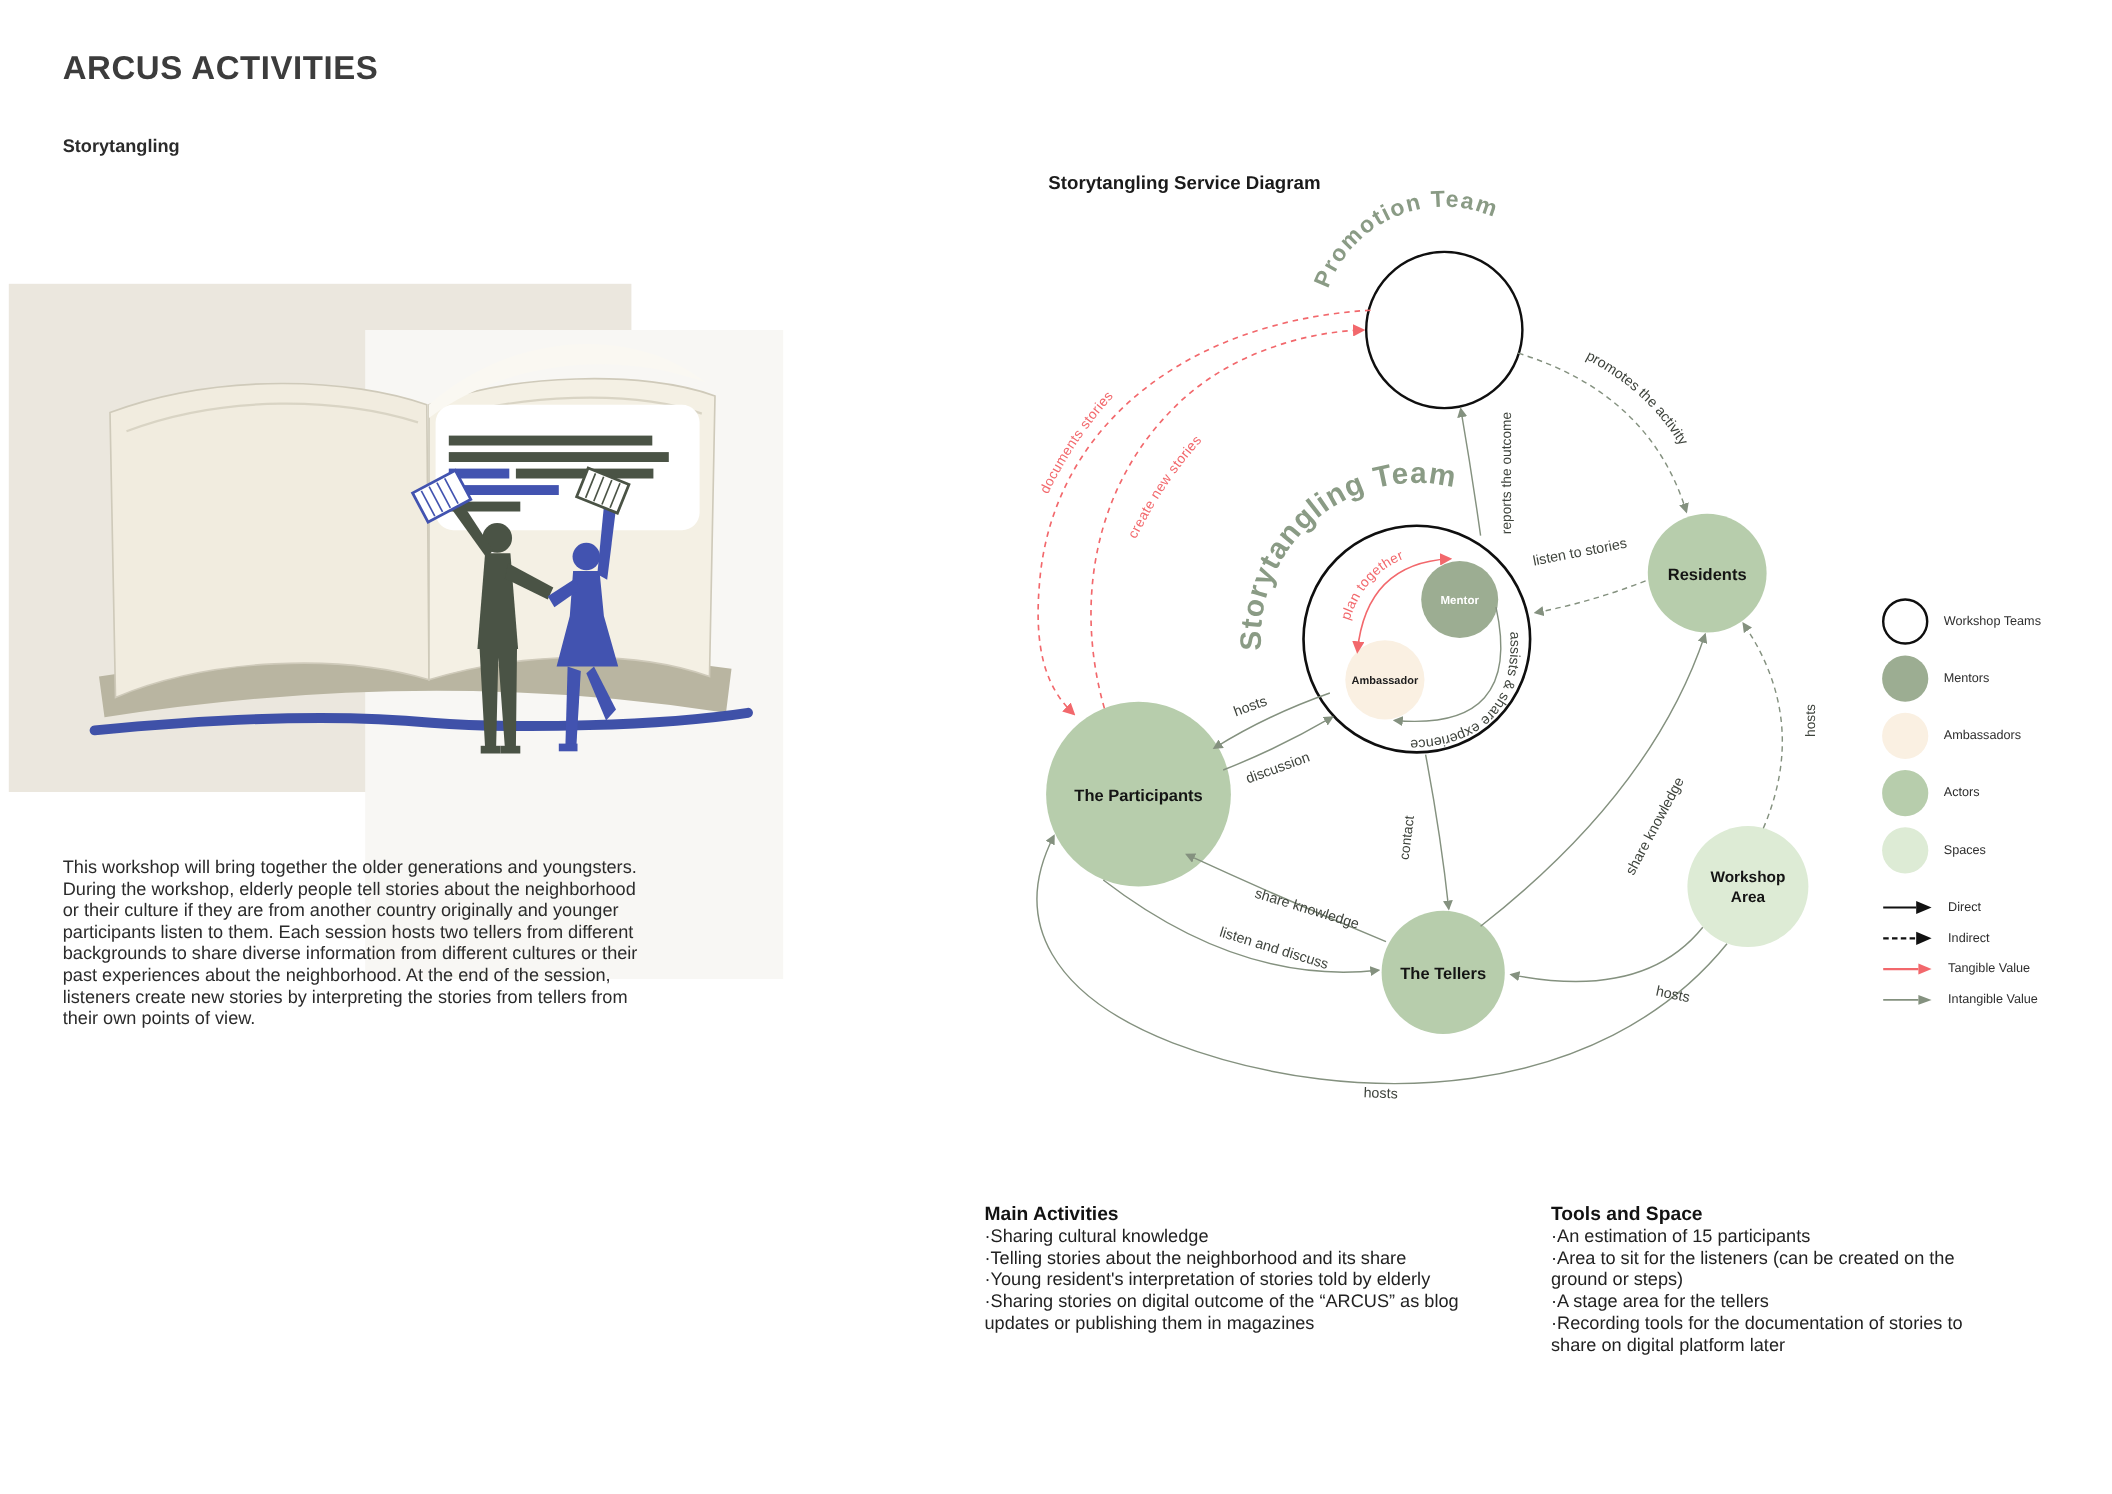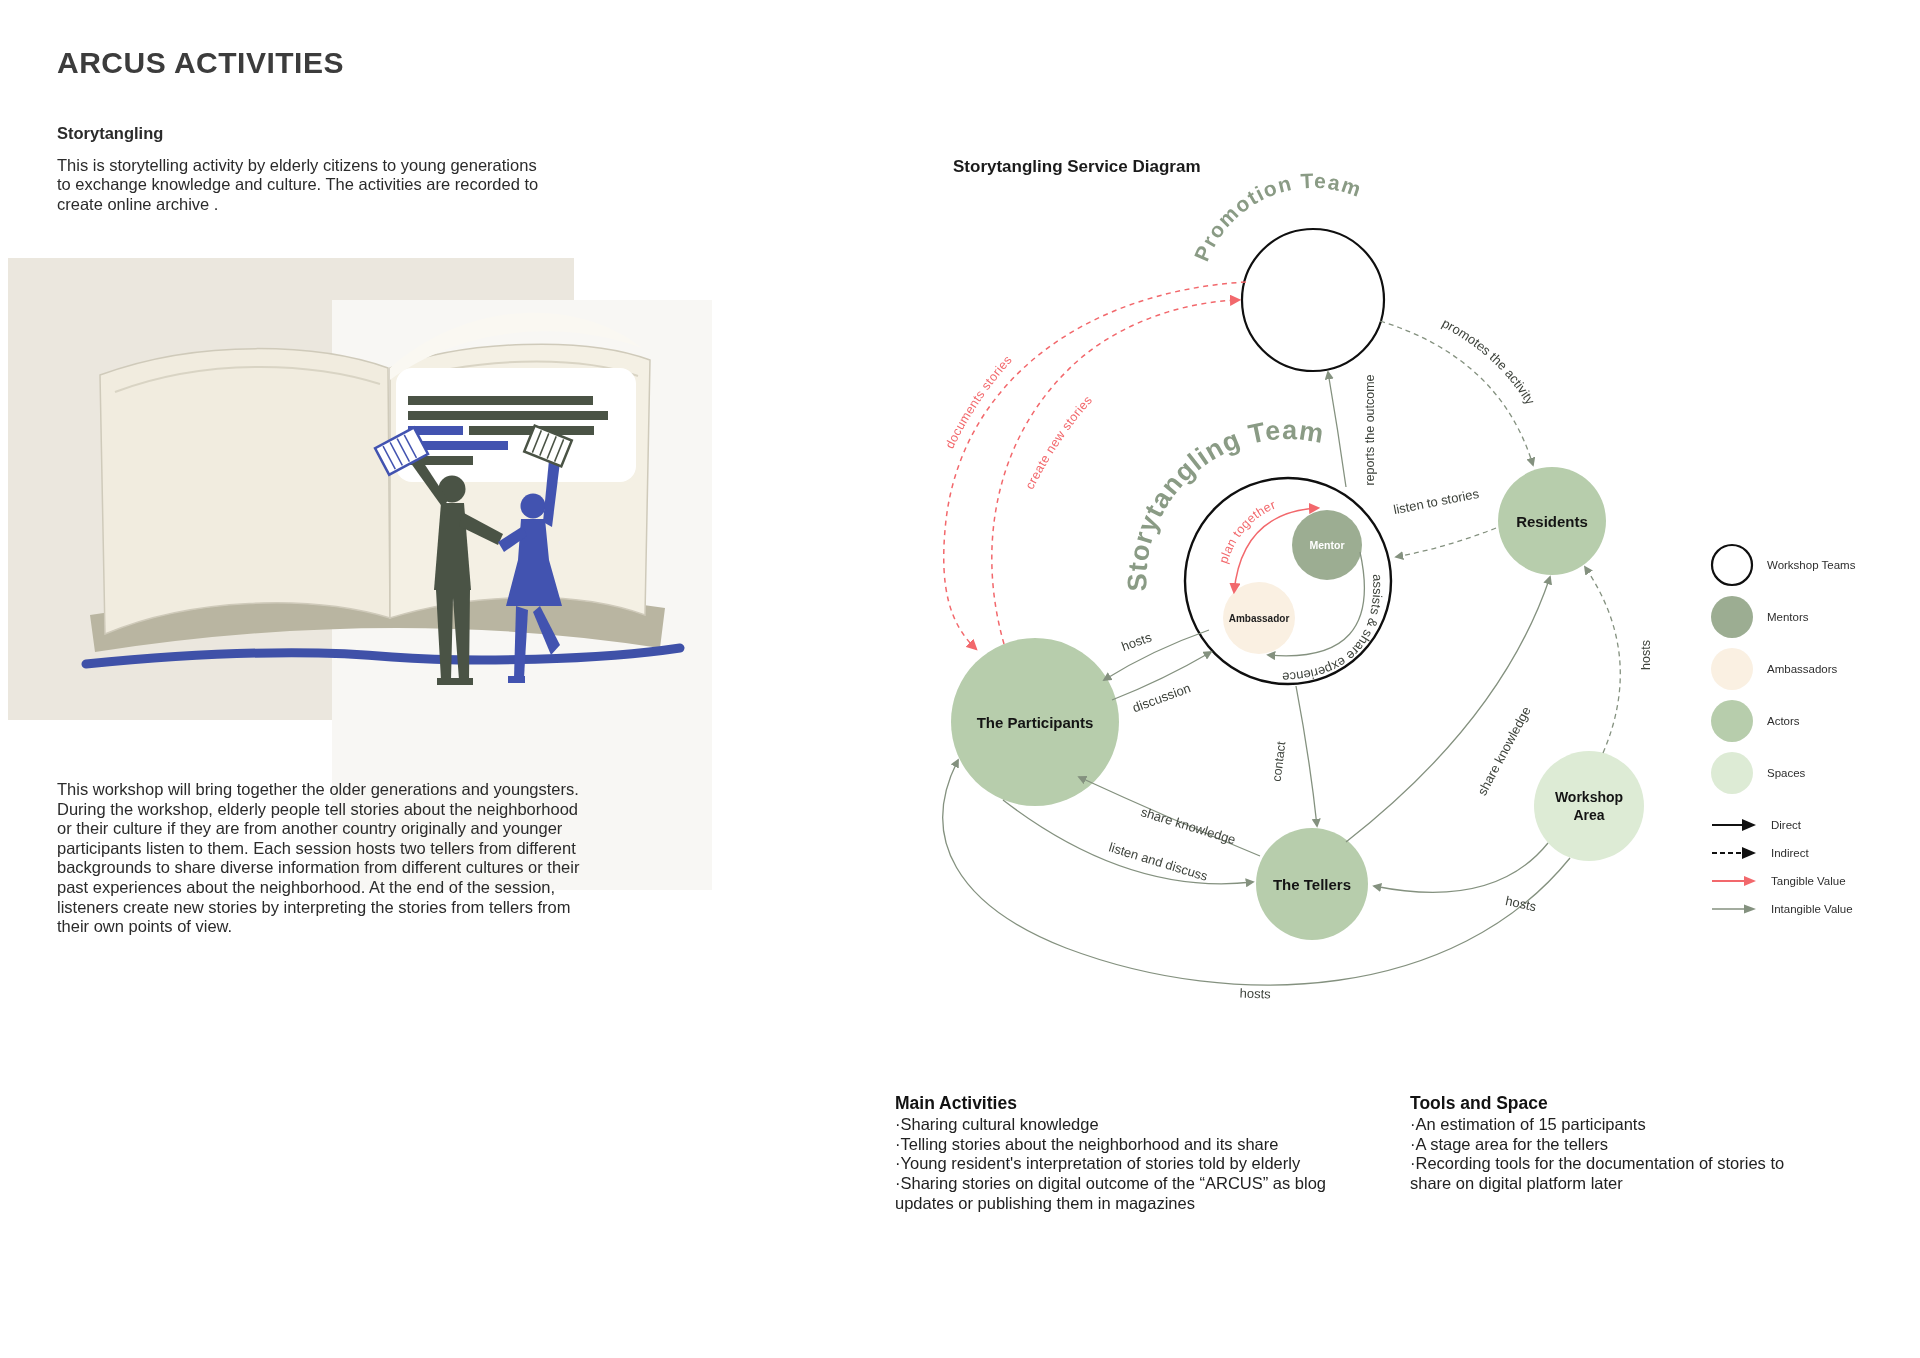--- a/index.html
+++ b/index.html
@@ -185,38 +185,38 @@
       <text class="nlabel small" x="1589" y="820">Area</text>
       <text x="1327" y="549" text-anchor="middle" font-size="10.5" font-weight="700" fill="#ffffff">Mentor</text>
       <text x="1259" y="622" text-anchor="middle" font-size="10" font-weight="700" fill="#1d1d1d">Ambassador</text>
     </g>
   </svg>
 
   <div class="abs page-title">ARCUS ACTIVITIES</div>
 
   <div class="abs intro">
     <div class="blk-h">Storytangling</div>
-    <div>This is storytelling activity by elderly citizens to young generations to exchange knowledge and culture. The activities are recorded to create online archive .</div>
   </div>
 
   <div class="abs workshop-para">This workshop will bring together the older generations and youngsters. During the workshop, elderly people tell stories about the neighborhood or their culture if they are from another country originally and younger participants listen to them. Each session hosts two tellers from different backgrounds to share diverse information from different cultures or their past experiences about the neighborhood. At the end of the session, listeners create new stories by interpreting the stories from tellers from their own points of view.</div>
 
   <div class="abs diagram-title">Storytangling Service Diagram</div>
 
   <div class="abs list-block main-acts">
     <div class="blk-h">Main Activities</div>
     <div>·Sharing cultural knowledge</div>
     <div>·Telling stories about the neighborhood and its share</div>
     <div>·Young resident's interpretation of stories told by elderly</div>
     <div>·Sharing stories on digital outcome of the “ARCUS” as blog updates or publishing them in magazines</div>
   </div>
 
   <div class="abs list-block tools">
     <div class="blk-h">Tools and Space</div>
     <div>·An estimation of 15 participants</div>
+    <div>·Area to sit for the listeners (can be created on the ground or steps)</div>
     <div>·A stage area for the tellers</div>
     <div>·Recording tools for the documentation of stories to share on digital platform later</div>
   </div>
 
   <div class="abs legend">
     <div class="lg-row">
       <svg width="44" height="44">
         <circle cx="22" cy="22" r="20" stroke="#0f0f0f" stroke-width="2.2" fill="#ffffff"></circle>
       </svg>
       <span class="lg-label">Workshop Teams</span>

